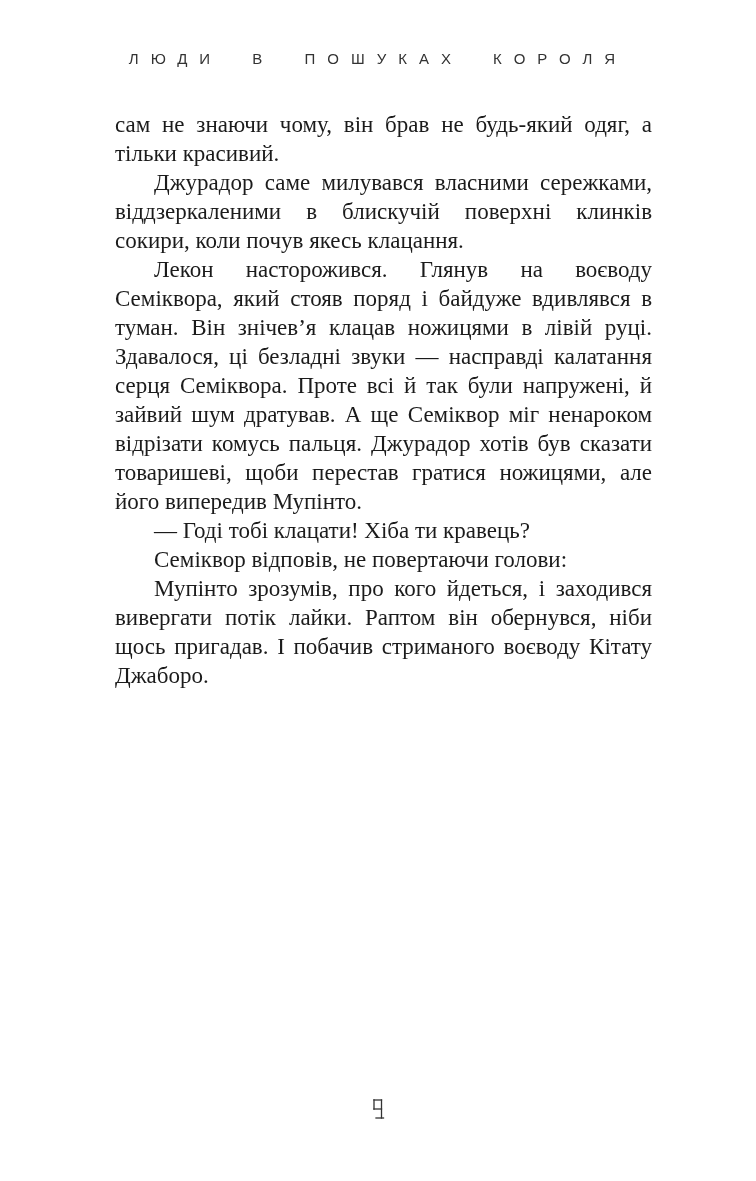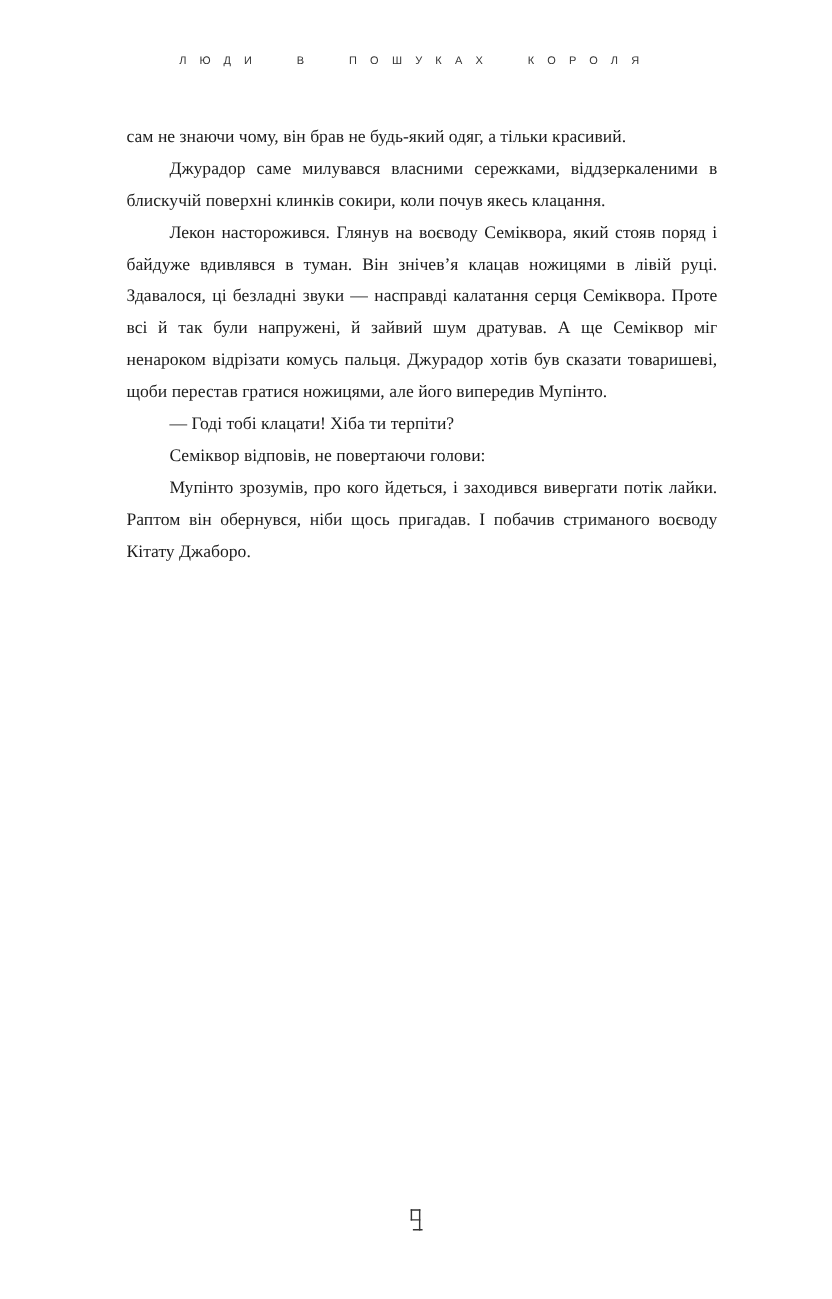--- a/index.html
+++ b/index.html
@@ -16,32 +16,32 @@
     overflow: hidden;
   }
   .running-header {
     position: absolute;
     top: 50px;
     left: 0;
     width: 756px;
     text-align: center;
     font-family: "Liberation Sans", sans-serif;
     font-weight: 400;
-    font-size: 10px;
+    font-size: 15px;
     letter-spacing: 12px;
     word-spacing: 14px;
     color: #333333;
     white-space: nowrap;
   }
   .text-block {
     position: absolute;
     top: 110px;
     left: 115px;
     width: 537px;
-    font-size: 16px;
+    font-size: 23px;
     line-height: 29px;
     text-align: justify;
     color: #1b1b1b;
   }
   .para {
     margin: 0;
     text-indent: 39px;
   }
   .para.no-indent {
     text-indent: 0;
@@ -71,21 +71,21 @@
 </style>
 </head>
 <body>
 
 <div class="running-header">ЛЮДИ В ПОШУКАХ КОРОЛЯ</div>
 
 <div class="text-block">
   <p class="para no-indent">сам не знаючи чому, він брав не будь-який одяг, а тільки красивий.</p>
   <p class="para">Джурадор саме милувався власними сережками, віддзеркаленими в блискучій поверхні клинків сокири, коли почув якесь клацання.</p>
   <p class="para">Лекон насторожився. Глянув на воєводу Семіквора, який стояв поряд і байдуже вдивлявся в туман. Він знічев’я клацав ножицями в лівій руці. Здавалося, ці безладні звуки — насправді калатання серця Семіквора. Проте всі й так були напружені, й зайвий шум дратував. А ще Семіквор міг ненароком відрізати комусь пальця. Джурадор хотів був сказати товаришеві, щоби перестав гратися ножицями, але його випередив Мупінто.</p>
-  <p class="para">— Годі тобі клацати! Хіба ти терпіти?</p>
+  <p class="para">— Годі тобі клацати! Хіба ти кравець?</p>
   <p class="para">Семіквор відповів, не повертаючи голови:</p>
   <p class="para">Мупінто зрозумів, про кого йдеться, і заходився вивергати потік лайки. Раптом він обернувся, ніби щось пригадав. І побачив стриманого воєводу Кітату Джаборо.</p>
 </div>
 
 <div class="folio" role="doc-pagebreak" aria-label="9">
   <span class="sr-only">9</span>
   <svg width="16" height="26" viewBox="0 0 16 26" fill="none" stroke="#333333" stroke-width="1.3" stroke-linecap="square">
 
     <line x1="4" y1="4" x2="11.5" y2="4"></line>
     <line x1="4" y1="4" x2="4" y2="13"></line>

